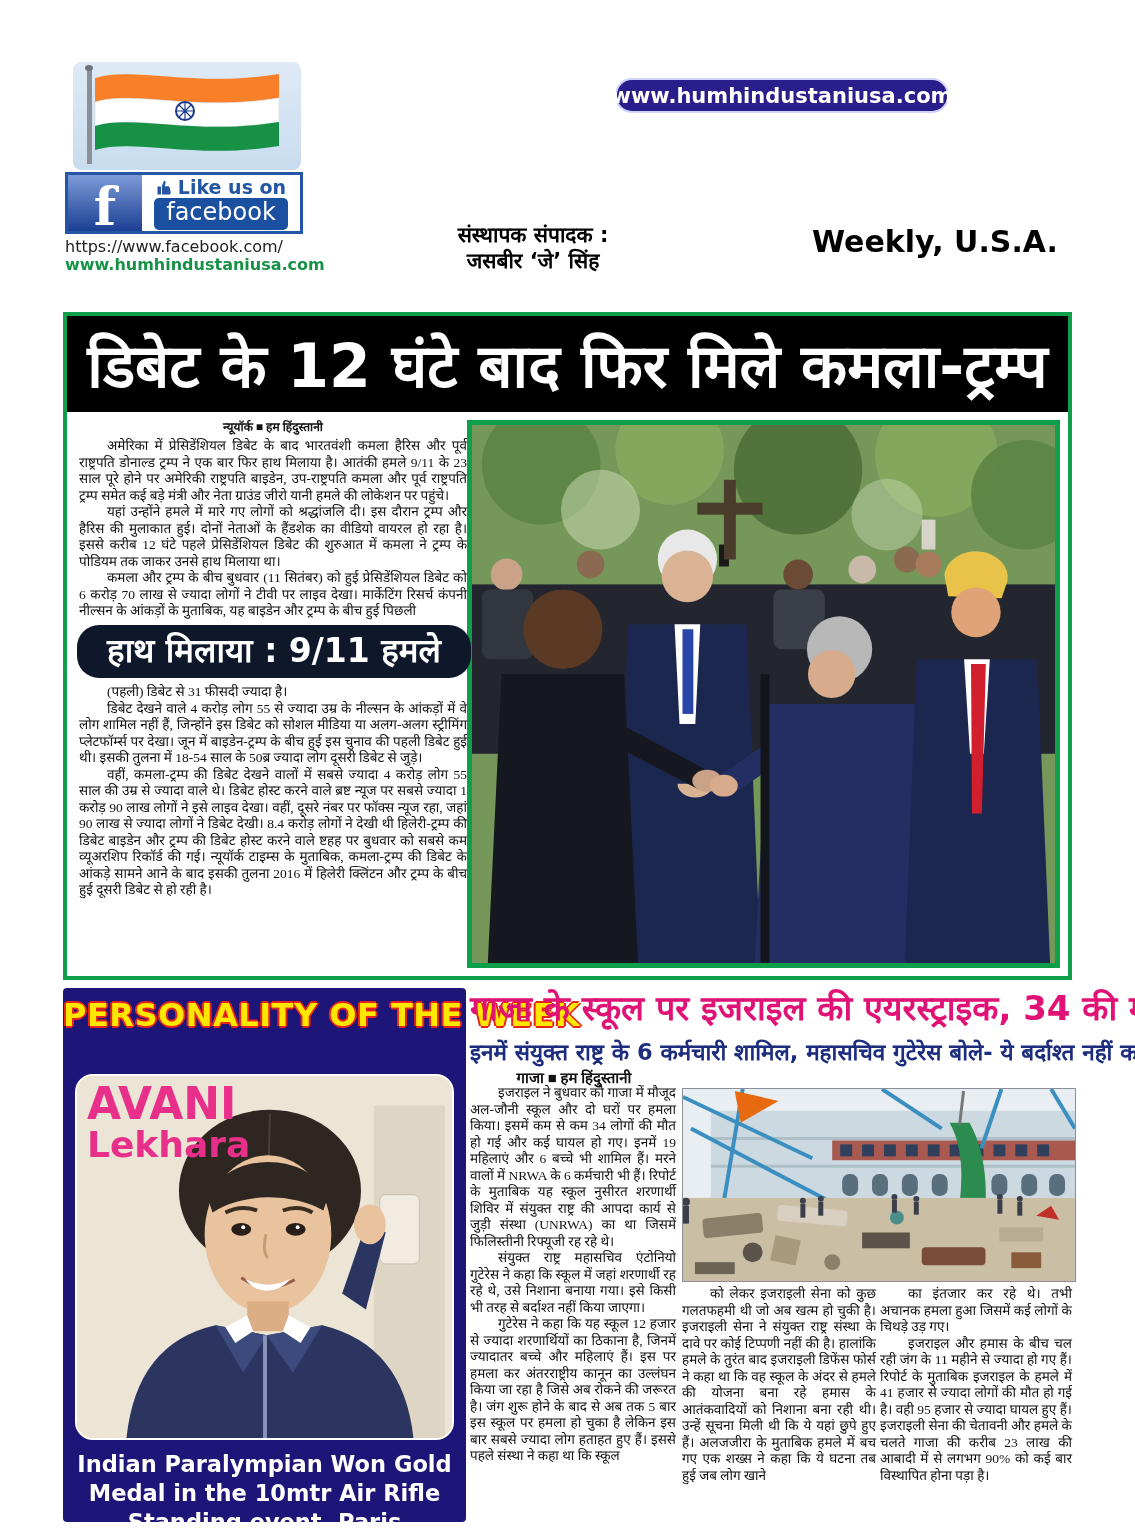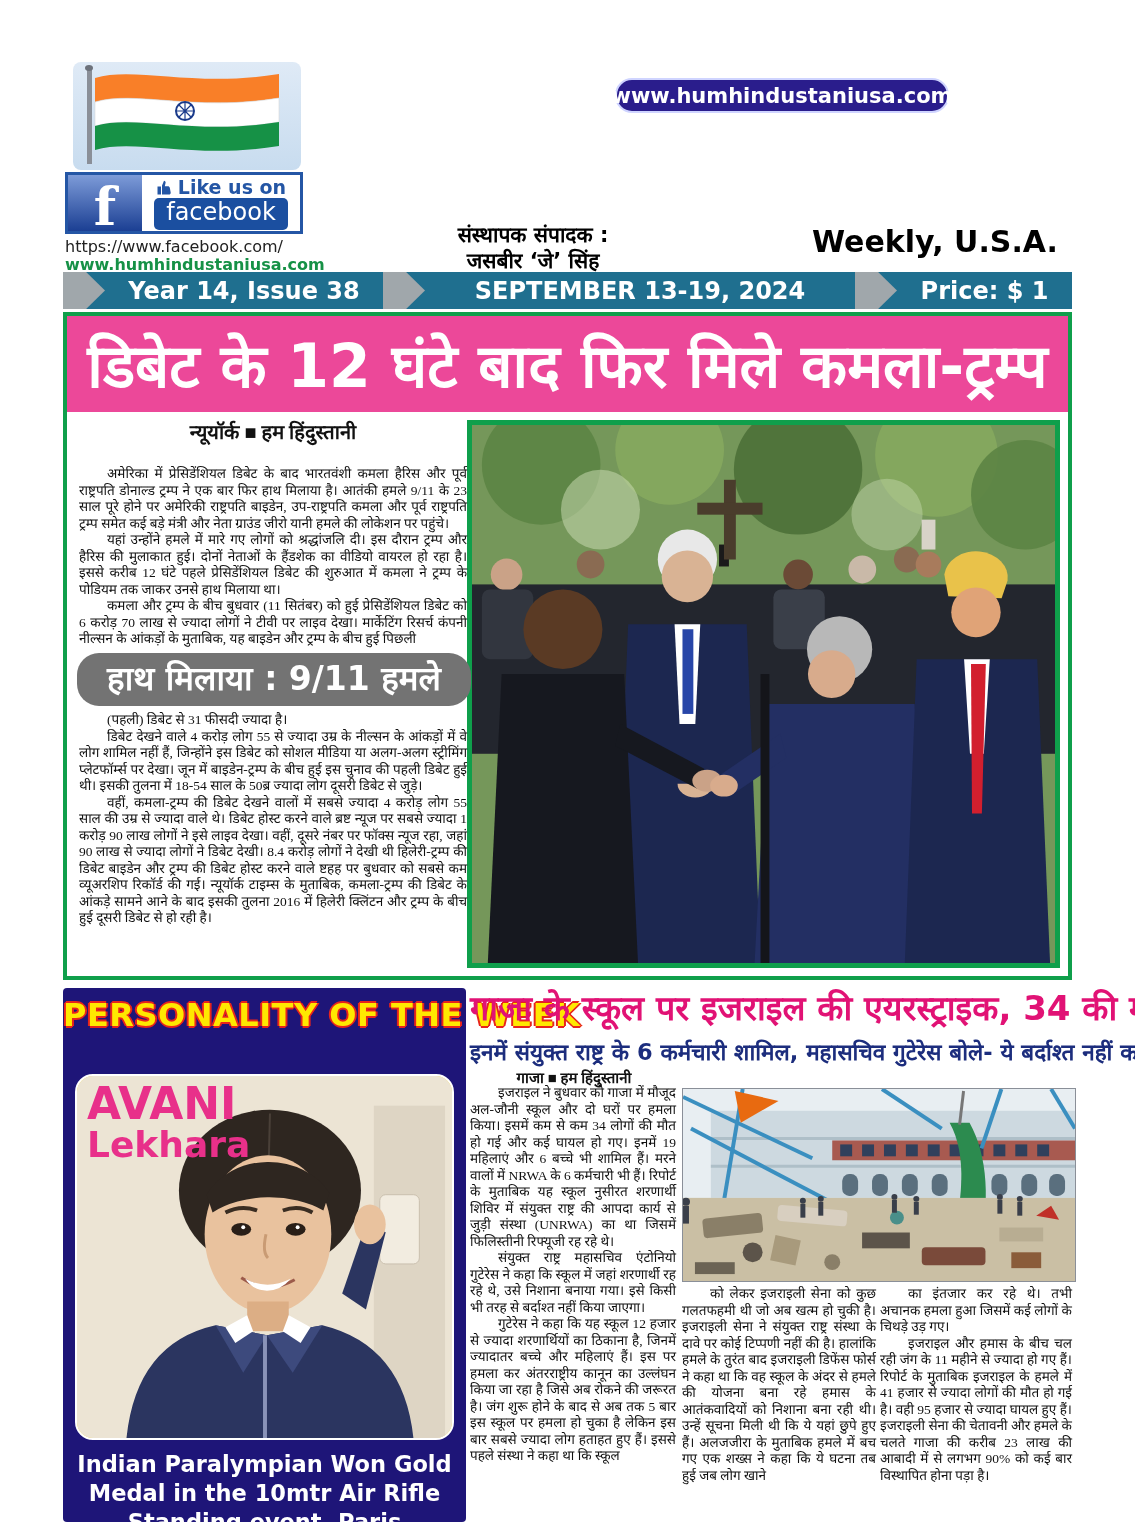--- a/index.html
+++ b/index.html
@@ -35,32 +35,32 @@
   .weekly { position:absolute; right:14px; top:166px; font-size:30px; font-weight:bold; color:#000; }
   
   .infobar { position:absolute; left:63px; top:272px; width:1009px; height:37px;
     background:#1f6f8f; display:flex; align-items:stretch; color:#fff; font-weight:bold; font-size:24px; }
   .chev { width:42px; background:#a0a7ab; clip-path:polygon(0 0,55% 0,100% 50%,55% 100%,0 100%); }
   .seg { display:flex; align-items:center; justify-content:center; }
   .seg.issue { width:278px; } .seg.date { width:430px; } .seg.price { flex:1; }
   
   .lead { position:absolute; left:63px; top:312px; width:1009px; height:668px;
     border:4px solid #0f9f4b; background:#fff; }
-  .lead-band { height:96px; background:#ec4899; color:#fff; display:flex;
+  .lead-band { height:96px; background:#000000; color:#fff; display:flex;
     align-items:center; justify-content:center; font-size:60px; font-weight:bold; white-space:nowrap; }
   .lead-body { position:relative; height:564px; }
   .lead-photo { position:absolute; left:400px; top:8px; width:593px; height:548px;
     border:5px solid #0f9f4b; background:#75975a; z-index:1; }
   .lead-photo svg { display:block; width:100%; height:100%; }
   .lead-col { position:absolute; left:12px; top:6px; width:388px; z-index:5; }
-  .byline { text-align:center; font-weight:bold; font-size:20px; margin-bottom:21px;
+  .byline { text-align:center; font-weight:bold; font-size:12px; margin-bottom:3px;
     font-family:"Liberation Serif",serif; }
   .lead-col p, .gz-col p { font-size:13.5px; line-height:16.5px; text-align:justify;
     text-indent:28px; color:#101010; font-family:"Liberation Serif",serif; }
-  .highlight { position:relative; width:394px; margin:5px 0 6px -2px; background:#737373;
+  .highlight { position:relative; width:394px; margin:5px 0 6px -2px; background:#0f172a;
     border-radius:22px; color:#fff; font-weight:bold; font-size:33px; text-align:center;
     line-height:1.2; padding:6px 4px 8px; z-index:6; }
   
   .personality { position:absolute; left:63px; top:988px; width:403px; height:534px;
     background:#1e1578; border-radius:4px; }
   .pw-header { margin-top:8px; text-align:center; color:#ffe800; font-weight:bold;
     font-size:32px; letter-spacing:0.5px; white-space:nowrap;
     text-shadow:2px 0 #e8231c,-2px 0 #e8231c,0 2px #e8231c,0 -2px #e8231c,1px 1px #e8231c,-1px -1px #e8231c; }
   .pw-card { position:absolute; left:12px; top:86px; width:379px; height:366px;
     background:#fde047; border-radius:18px; overflow:hidden; border:2px solid #fff; }
@@ -125,28 +125,20 @@
     <div class="url-pill">www.humhindustaniusa.com</div>
 
     <div class="founder">
       <div>संस्थापक संपादक :</div>
       <div>जसबीर ‘जे’ सिंह</div>
     </div>
 
     <div class="weekly">Weekly, U.S.A.</div>
   </div>
 
-  <div class="infobar">
-    <div class="chev"></div>
-    <div class="seg issue">Year 14, Issue 38</div>
-    <div class="chev"></div>
-    <div class="seg date">SEPTEMBER 13-19, 2024</div>
-    <div class="chev"></div>
-    <div class="seg price">Price: $ 1</div>
-  </div>
 
   <div class="lead">
     <div class="lead-band">डिबेट के 12 घंटे बाद फिर मिले कमला-ट्रम्प</div>
     <div class="lead-body">
       <div class="lead-photo">
         <svg viewBox="0 0 590 540" preserveAspectRatio="none">
           <rect width="590" height="540" fill="#75975a"></rect>
           <circle cx="70" cy="40" r="60" fill="#5c8444" opacity="0.9"></circle>
           <circle cx="200" cy="25" r="55" fill="#86a85e" opacity="0.9"></circle>
           <circle cx="330" cy="45" r="65" fill="#4a6d36" opacity="0.85"></circle>

